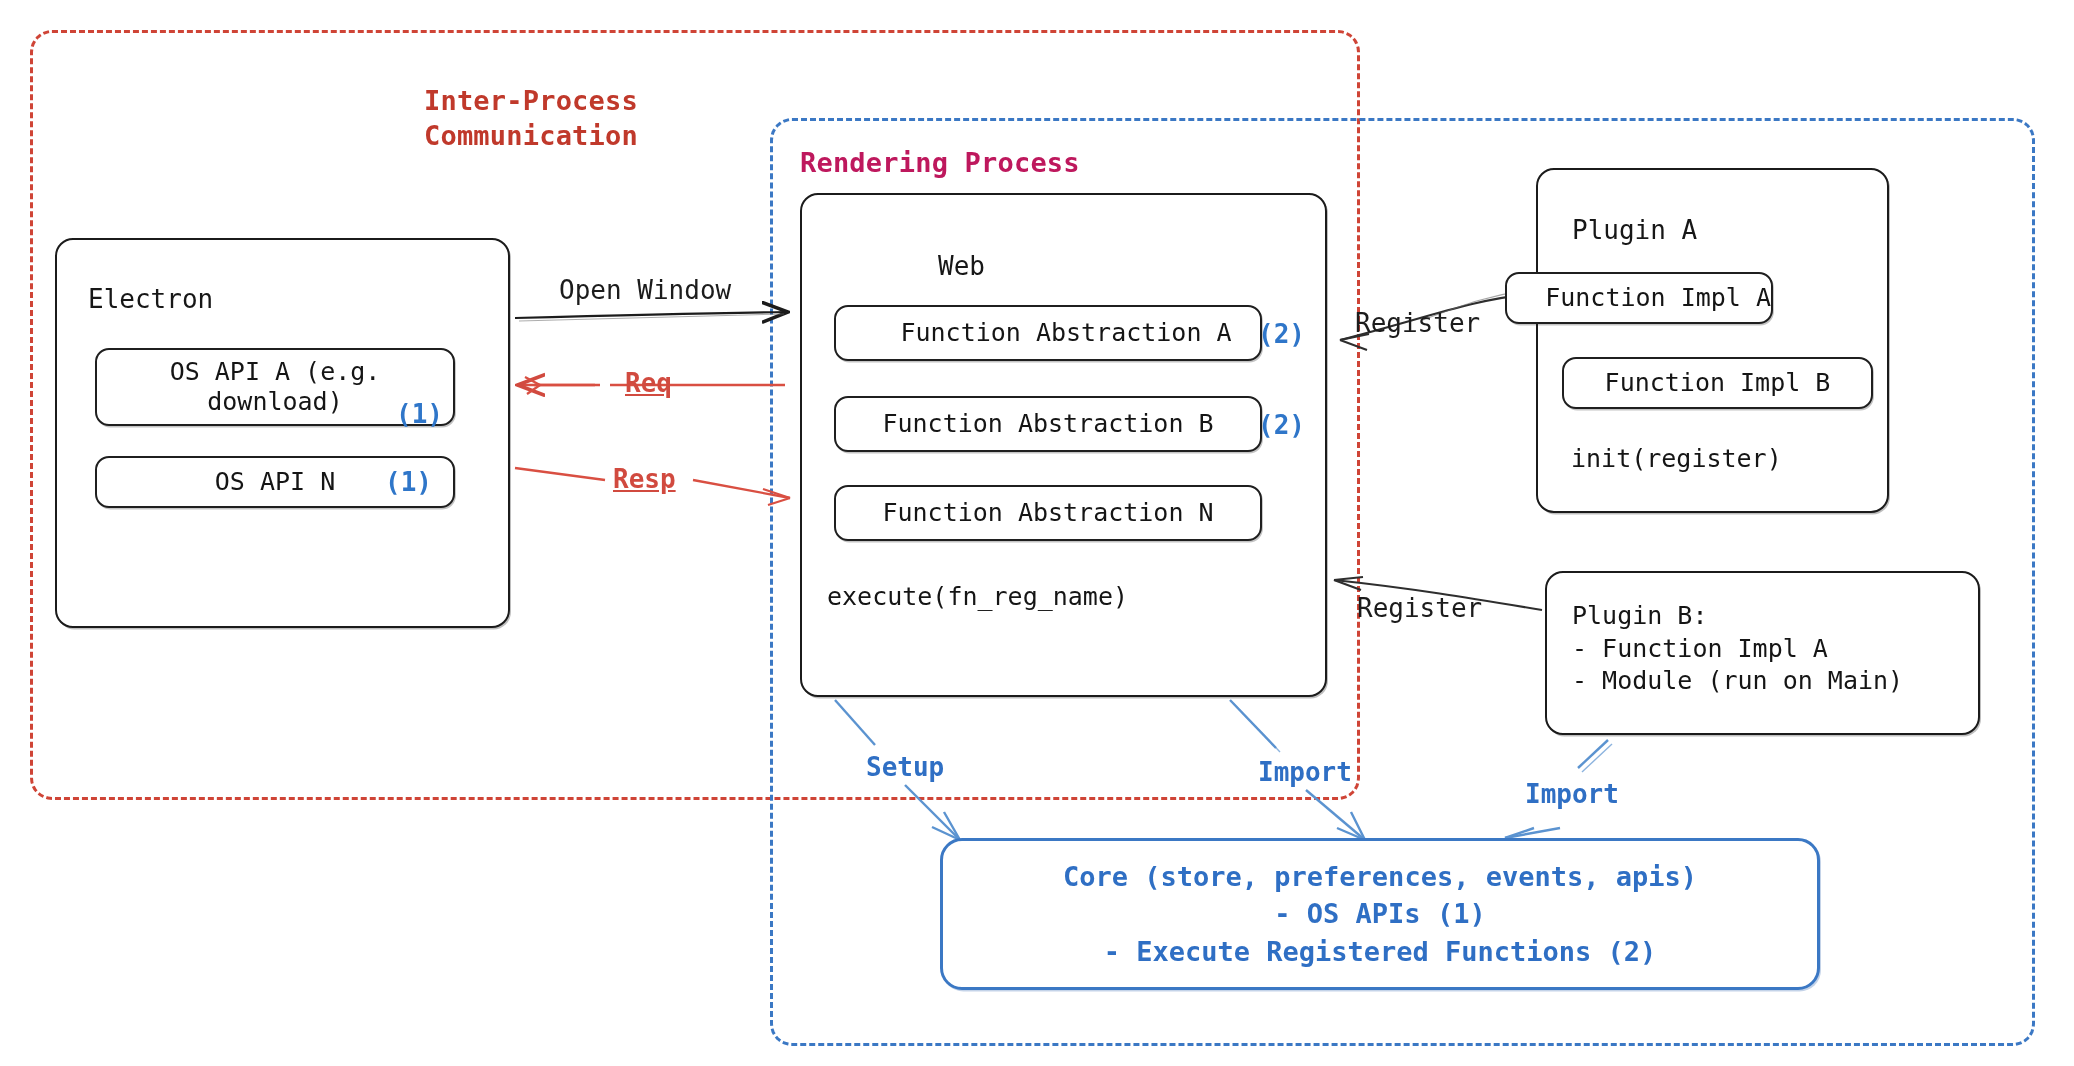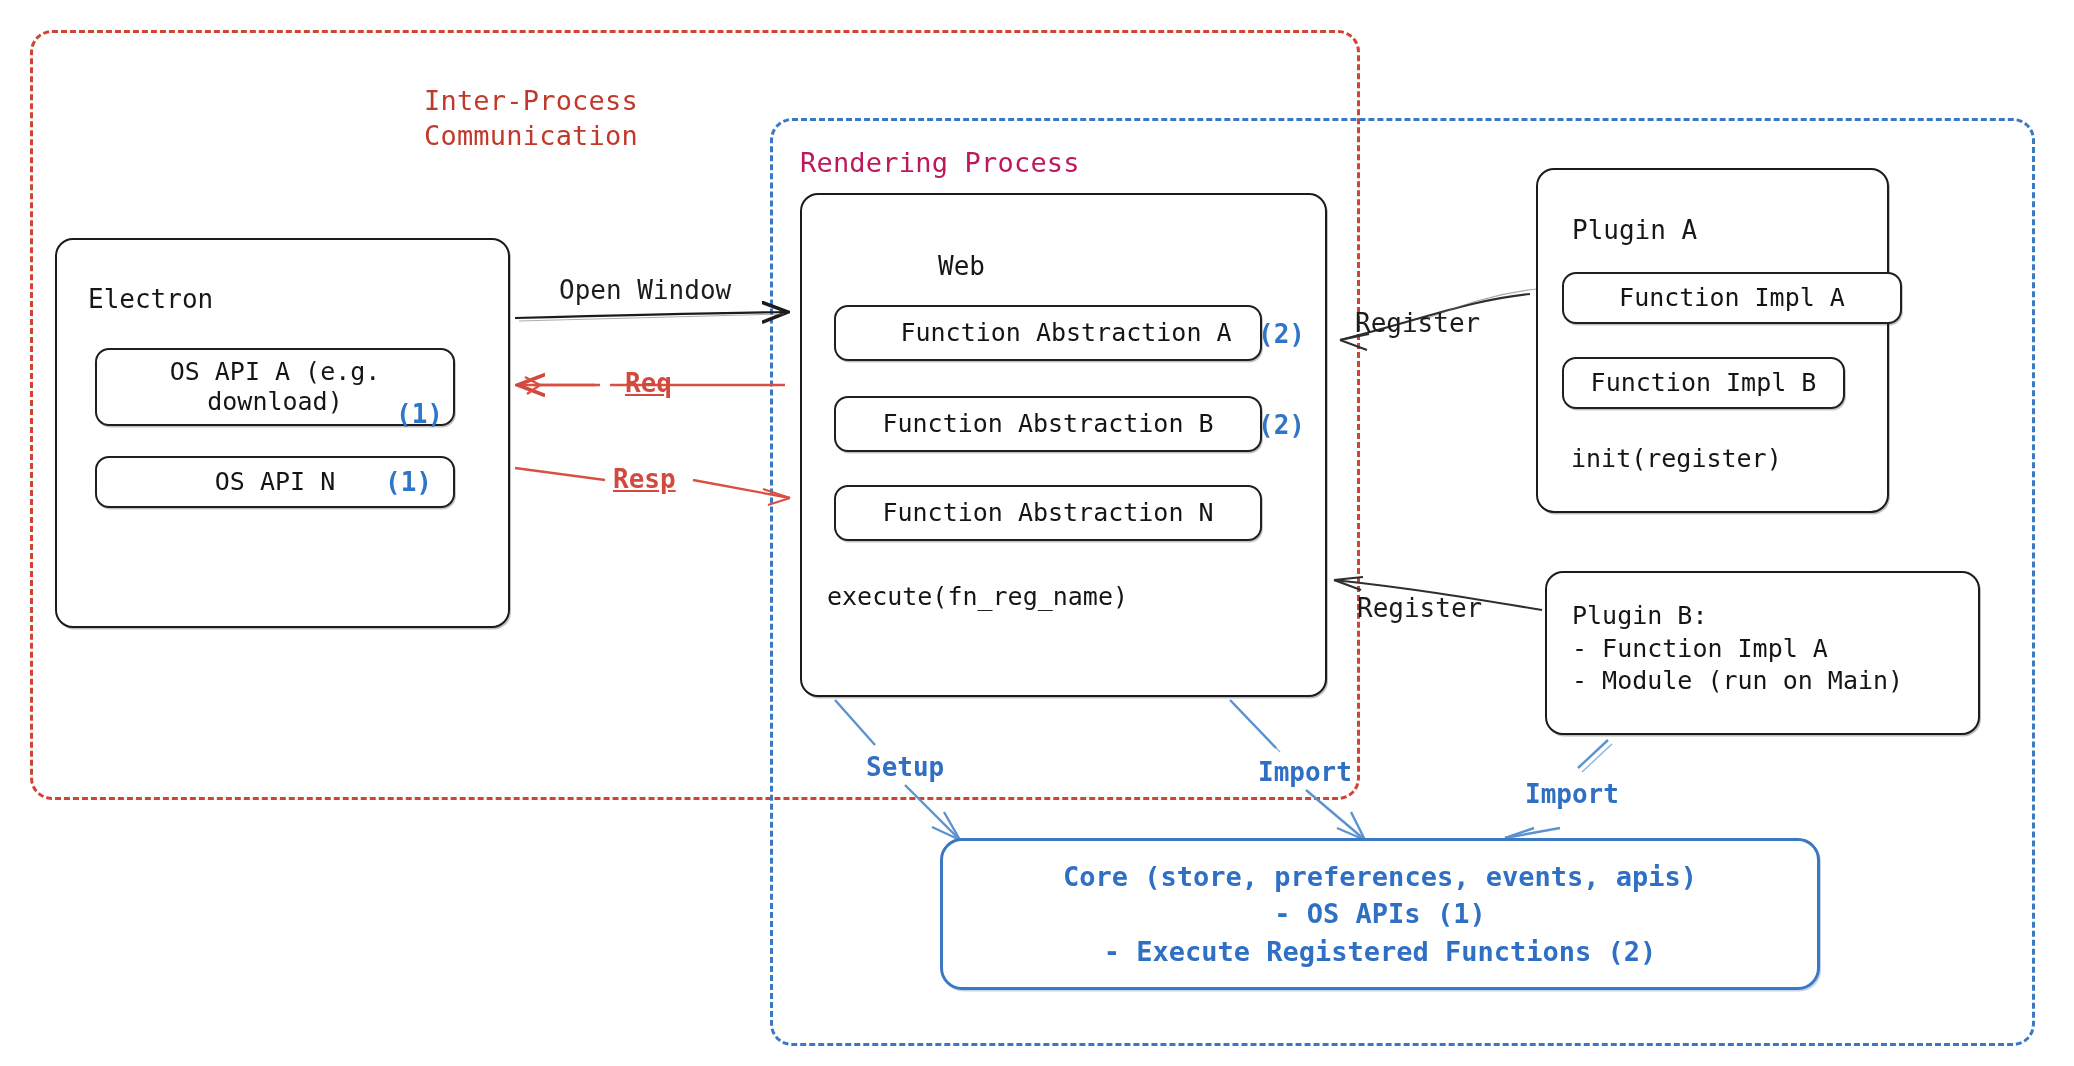--- a/index.html
+++ b/index.html
@@ -14,21 +14,21 @@
   .region{
     position:absolute;box-sizing:border-box;border-style:dashed;border-width:3px;
     border-radius:22px;background:transparent;
   }
   #ipc-region{ left:30px;  top:30px;  width:1330px; height:770px;
                border-color:#cf4436; }
   #render-region{ left:770px; top:118px; width:1265px; height:928px;
                border-color:#3b78c4; }
 
   .region-label{
-    position:absolute;font-weight:400;letter-spacing:.2px;white-space:pre;
+    position:absolute;font-weight:700;letter-spacing:.2px;white-space:pre;
     line-height:1.28;
   }
   #ipc-label{ left:424px; top:84px; color:#c0392b; font-size:27px; }
   #render-label{ left:800px; top:146px; color:#be185d; font-size:27px; }
 
   
   .box{
     position:absolute;box-sizing:border-box;
     border:2.3px solid #1b1b1b;border-radius:18px;background:#fff;
     box-shadow:1.5px 2px 0 -0.5px rgba(40,40,40,.30);
@@ -65,22 +65,22 @@
   #fa-a{ left:834px; top:305px; width:428px; height:56px;padding-left:36px; }
   #fa-b{ left:834px; top:396px; width:428px; height:56px; }
   #fa-n{ left:834px; top:485px; width:428px; height:56px; }
   #tag-fa-a{ left:1258px; top:319px; }
   #tag-fa-b{ left:1258px; top:410px; }
   #web-execute{ left:827px; top:581px; }
 
   
   #plugin-a-box{ left:1536px; top:168px; width:353px; height:345px; }
   #plugin-a-title{ left:1572px; top:215px; }
-  #impl-a{ left:1562px; top:272px; width:340px; height:52px; }
-  #impl-b{ left:1562px; top:357px; width:283px; height:52px; }
+  #impl-a{ left:1505px; top:272px; width:268px; height:52px;justify-content:flex-end; }
+  #impl-b{ left:1562px; top:357px; width:311px; height:52px; }
   #plugin-a-init{ left:1571px; top:443px; }
 
   
   #plugin-b-box{ left:1545px; top:571px; width:435px; height:164px; }
   #plugin-b-text{ left:1572px; top:600px; }
 
   
   #core-box{
     left:940px; top:838px; width:880px; height:152px;
     border:3px solid #3b78c4;border-radius:22px;background:#fff;

